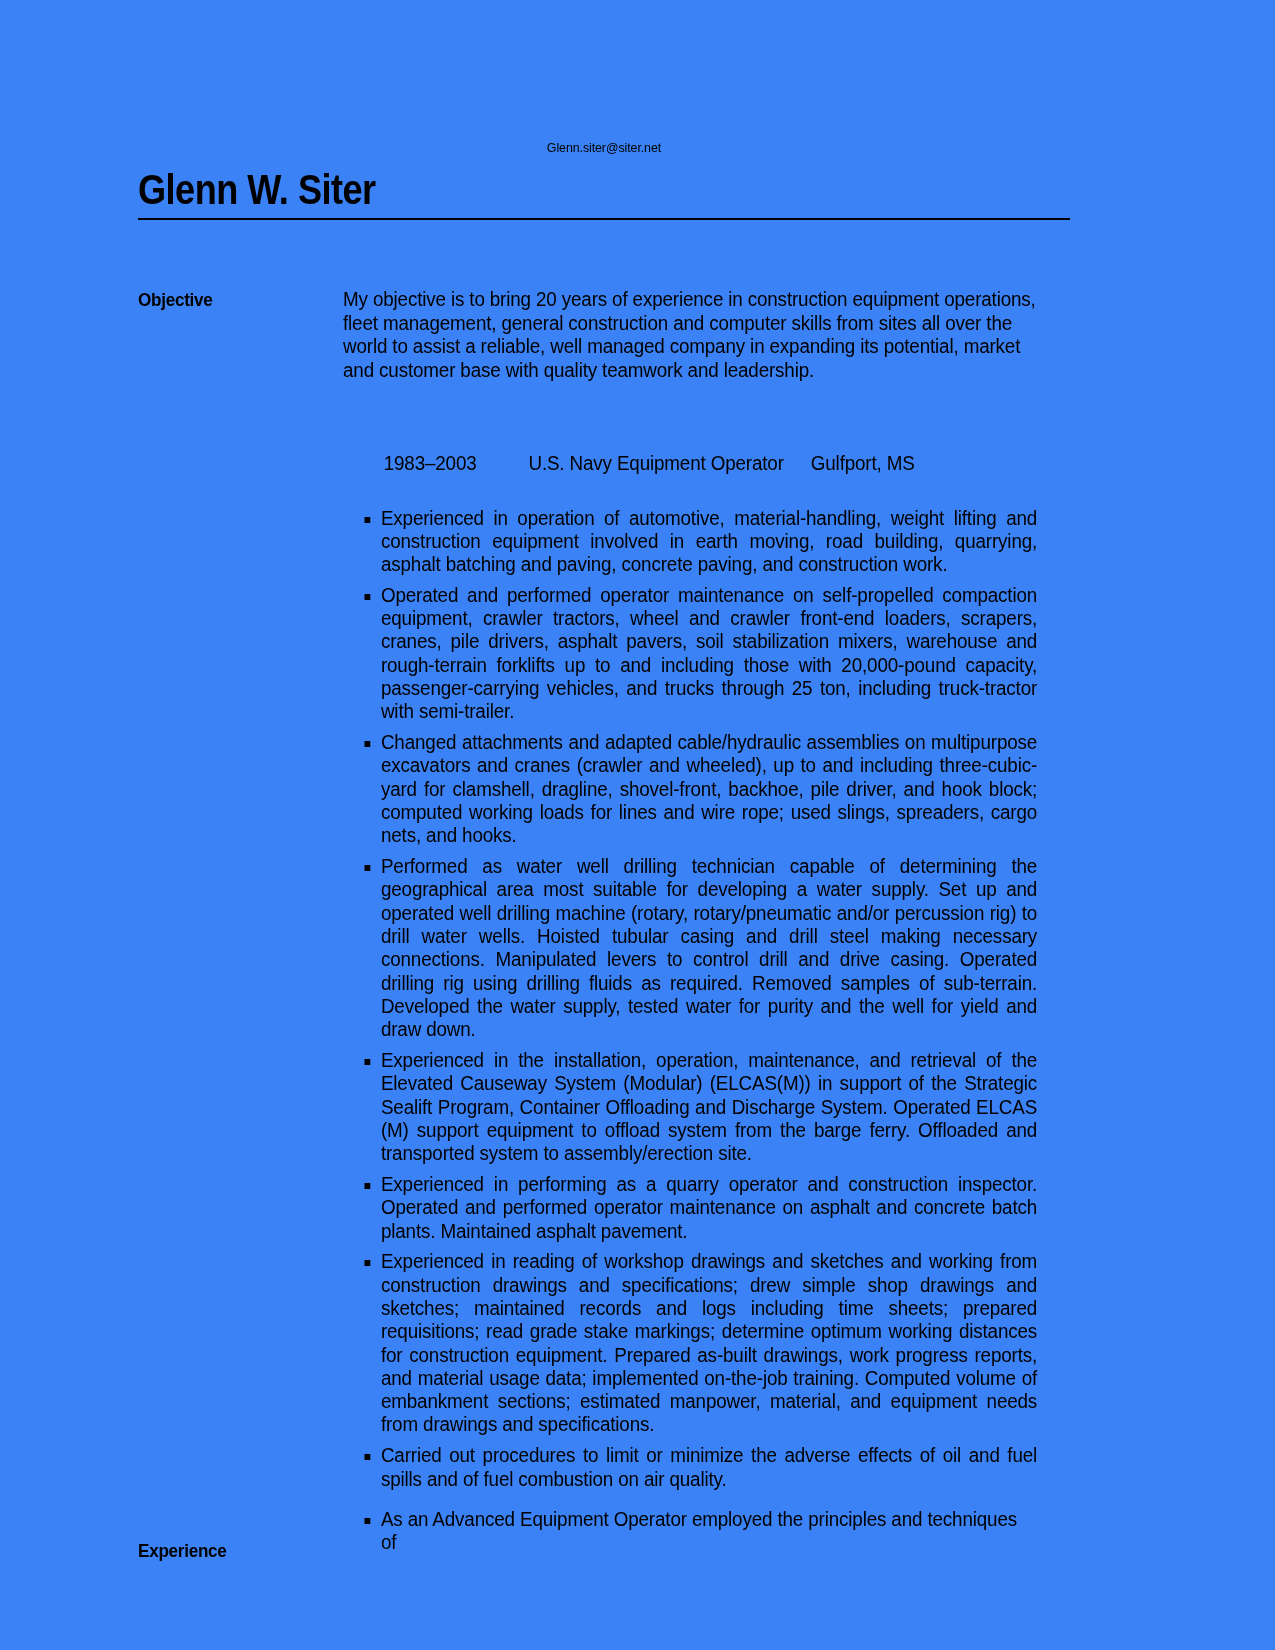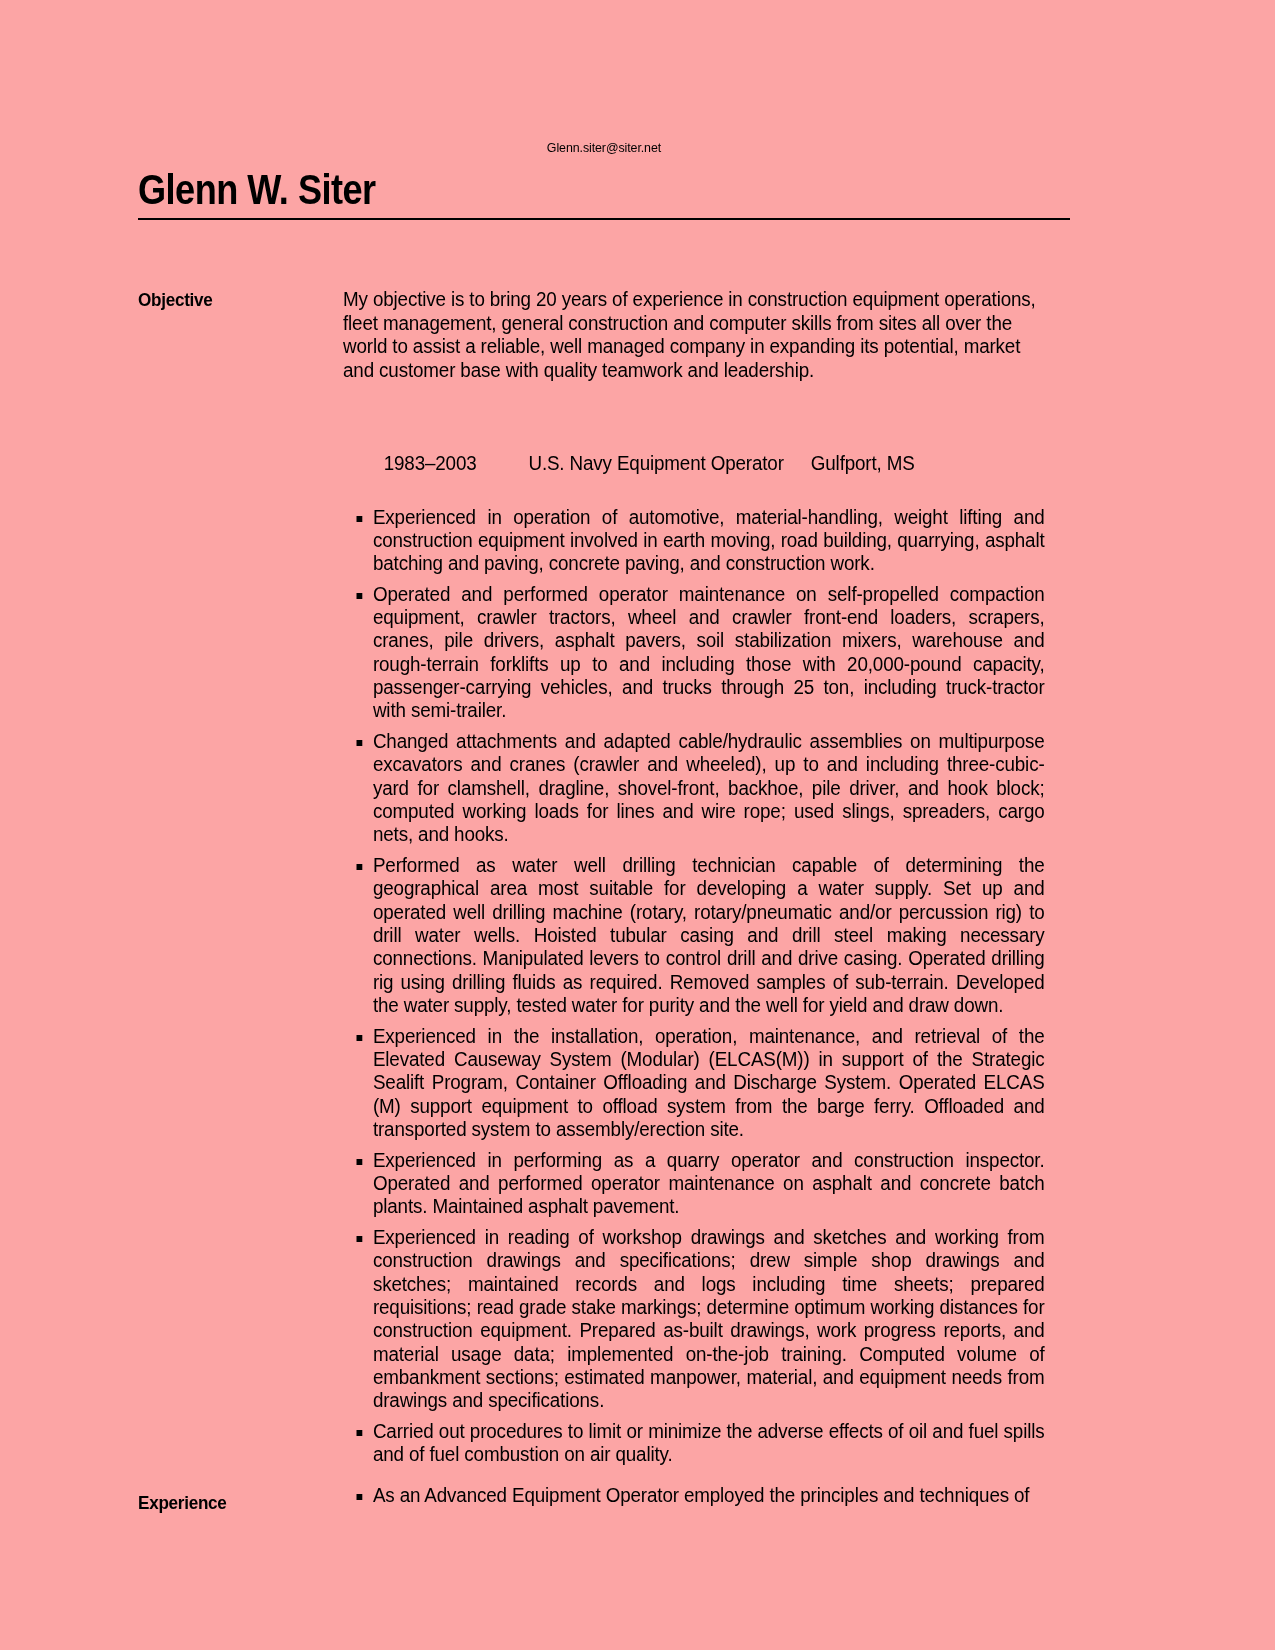--- a/index.html
+++ b/index.html
@@ -8,21 +8,21 @@
     background: #ffffff;
   }
   body {
     font-family: "Liberation Sans", sans-serif;
     color: #000000;
   }
   .page {
     position: relative;
     width: 1275px;
     height: 1650px;
-    background: #fca5a5;
+    background: #3b82f6;
     overflow: hidden;
     box-sizing: border-box;
   }
 
   
   .header {
     position: absolute;
     left: 138px;
     top: 140px;
     width: 932px;
@@ -97,21 +97,21 @@
     white-space: pre;
     transform: scaleX(0.965);
     transform-origin: left top;
   }
   .job-head .years { display: inline-block; width: 150px; }
   .job-head .title  { display: inline-block; }
   .job-head .place  { display: inline-block; padding-left: 28px; }
 
   ul.bullets {
     list-style: none;
-    margin: 0;
+    margin: 8px;
     padding: 0;
   }
   ul.bullets > li {
     position: relative;
     padding-left: 31px;
     margin-bottom: 7.5px;
     font-size: 19.5px;
     line-height: 23.3px;
     letter-spacing: -0.15px;
     text-align: justify;

